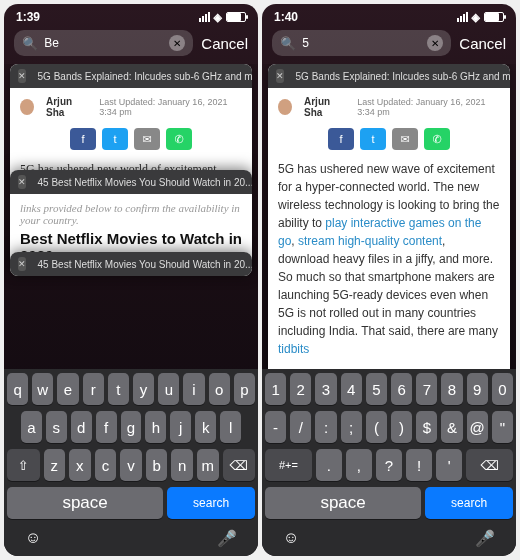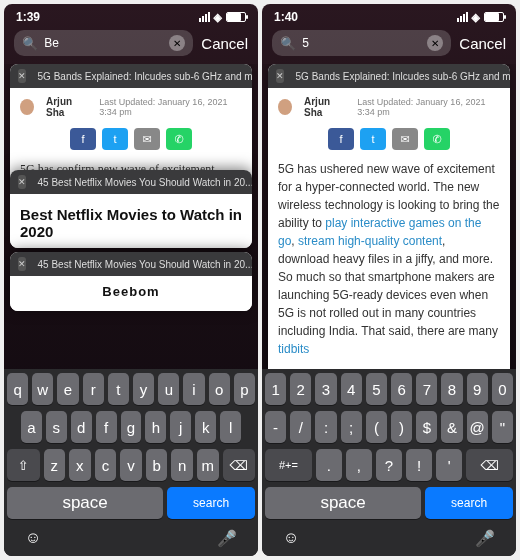--- a/index.html
+++ b/index.html
@@ -1,18 +1,18 @@
 <!DOCTYPE html>
 <html><head>
 <meta charset="utf-8">
 <style>
   * { margin: 0; padding: 0; box-sizing: border-box; font-family: -apple-system, Helvetica, Arial, sans-serif; }
   body { background: #fff; width: 520px; height: 560px; overflow: hidden; }
   .wrap { display: flex; width: 520px; height: 560px; gap: 4px; padding: 4px; background:#f0f0f0;}
-  .phone { flex: 1; background: linear-gradient(180deg,#2a1720 0%,#1a0e14 40%,#0e0910 100%); border-radius: 8px; overflow: hidden; position: relative; display:flex; flex-direction:column;}
+  .phone { flex: 1; background: linear-gradient(180deg,#2a1720 0%,#1a0e14 40%,#0e0910 100%); border-radius: 14px; overflow: hidden; position: relative; display:flex; flex-direction:column;}
   .status { display:flex; justify-content:space-between; align-items:center; color:#fff; font-size:12px; font-weight:600; padding:6px 12px 2px;}
   .status .right { display:flex; gap:4px; align-items:center;}
   .sigbars { display:flex; gap:1px; align-items:flex-end;}
   .sigbars span{width:2px;background:#fff;}
   .sigbars span:nth-child(1){height:4px;} .sigbars span:nth-child(2){height:6px;}
   .sigbars span:nth-child(3){height:8px;} .sigbars span:nth-child(4){height:10px;}
   .wifi{font-size:11px;}
   .batt{width:20px;height:10px;border:1px solid #fff;border-radius:2px;position:relative;}
   .batt::after{content:'';position:absolute;right:-3px;top:2px;width:2px;height:4px;background:#fff;border-radius:1px;}
   .batt .fill{background:#fff;height:100%;width:80%;border-radius:1px;}
@@ -92,43 +92,41 @@
             <span class="av"></span>
             <b>Arjun Sha</b>
             <span>Last Updated: January 16, 2021 3:34 pm</span>
           </div>
           <div class="social">
             <span class="sbtn fb">f</span>
             <span class="sbtn tw">t</span>
             <span class="sbtn em">✉</span>
             <span class="sbtn wa">✆</span>
           </div>
-          <div class="para">5G has confirm new wave of excitement</div>
+          <div class="para">5G has ushered new world of excitement</div>
         </div>
       </div>
 
       <div class="card" style="top:106px;">
         <div class="thead">
           <span class="x">✕</span>
           <span class="fav"></span>
           <span>45 Best Netflix Movies You Should Watch in 20...</span>
         </div>
         <div class="cbody">
+          <div class="cut">links provided below to confirm the availability in your country.</div>
           <div class="h2">Best Netflix Movies to Watch in 2020</div>
         </div>
       </div>
 
       <div class="card" style="top:188px;">
         <div class="thead">
           <span class="x">✕</span>
           <span class="fav"></span>
           <span>45 Best Netflix Movies You Should Watch in 20...</span>
-        </div>
-        <div class="cbody">
-          <div class="logo">Beebom</div>
         </div>
       </div>
     </div>
 
     <div class="kbd">
       <div class="krow" id="l-r1">
           <div class="key">q</div>
           <div class="key">w</div>
           <div class="key">e</div>
           <div class="key">r</div>

